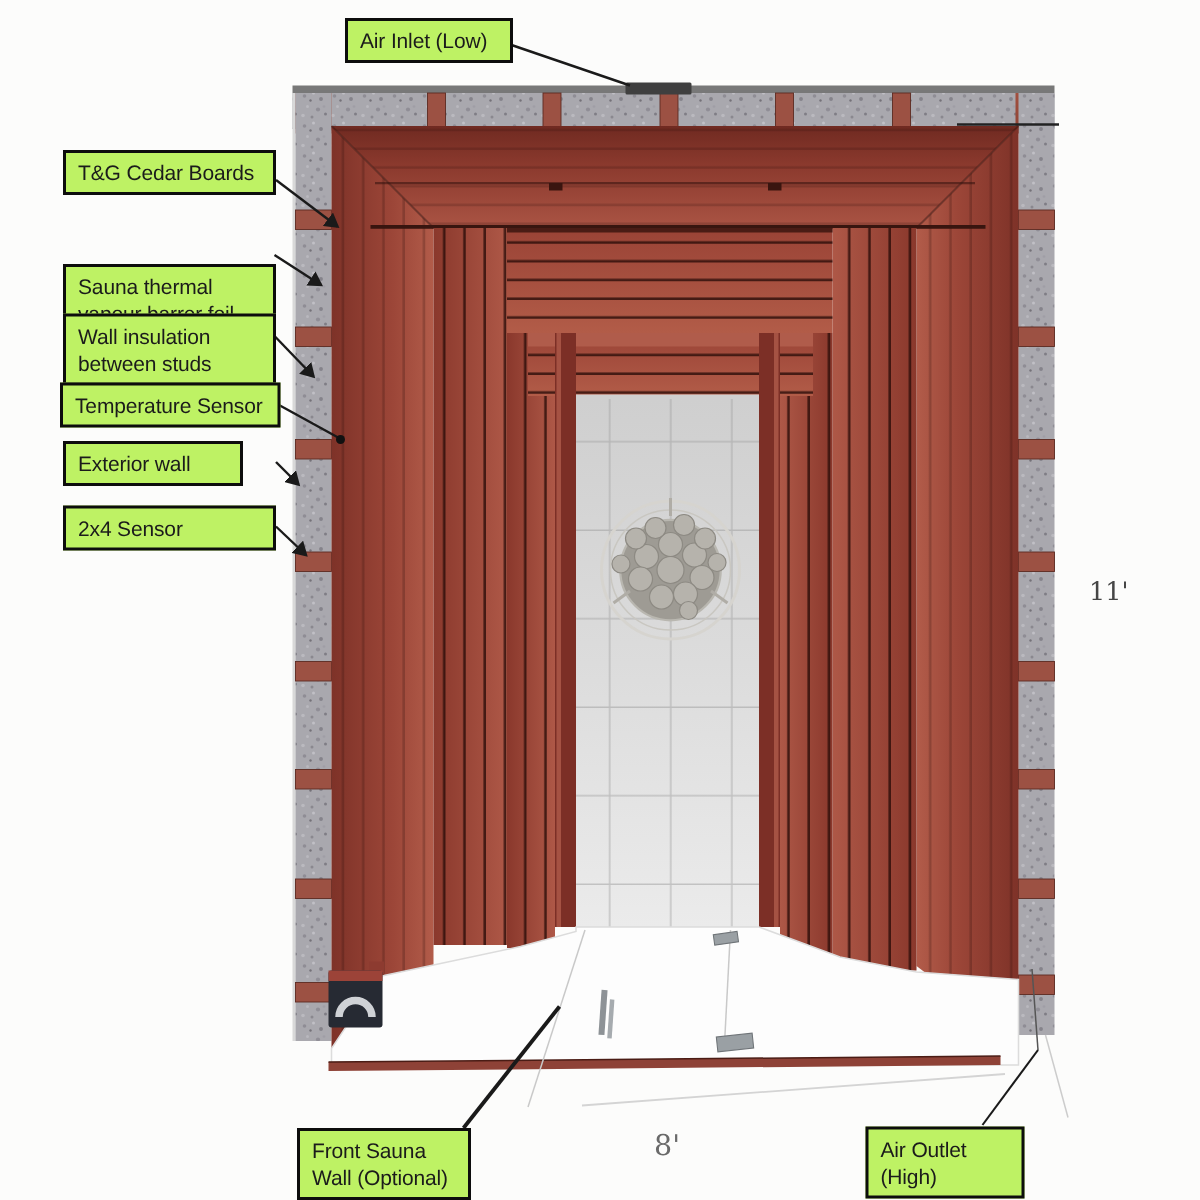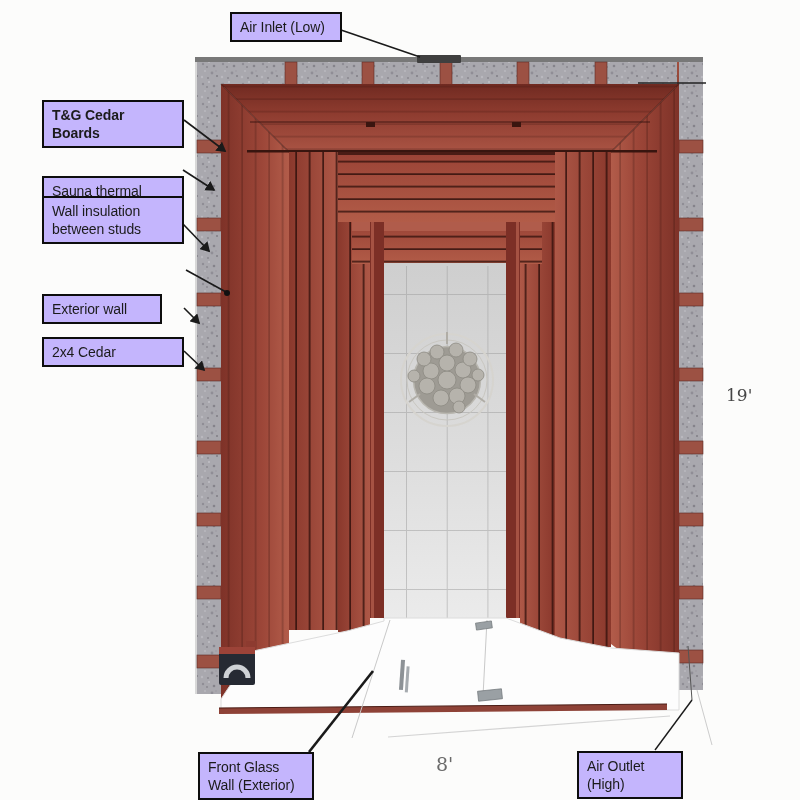--- a/index.html
+++ b/index.html
@@ -1,19 +1,19 @@
 <!DOCTYPE html>
 <html><head>
 <meta charset="utf-8">
 <style>
   html,body{margin:0;padding:0;background:#fcfcfb;}
   .scene{position:relative;width:800px;height:800px;background:#fcfcfb;
          font-family:"Liberation Sans",sans-serif;overflow:hidden;}
   .scene svg{position:absolute;left:0;top:0;}
-  .callout{position:absolute;box-sizing:border-box;background:#c4b5fd;
+  .callout{position:absolute;box-sizing:border-box;background:#bef264;
            border:2px solid #0d0d0d;color:#1b1b1b;font-size:14px;line-height:1.3;
            padding:4px 8px;letter-spacing:-0.1px;}
   .dim{position:absolute;font-family:"DejaVu Serif",serif;color:#555;}
 </style>
 </head>
 <body>
 
 <div class="scene">
 
   <svg width="800" height="800" viewBox="0 0 800 800">
@@ -247,32 +247,33 @@
       <line x1="184" y1="351" x2="204" y2="370" marker-end="url(#arrow)"></line>
       <line x1="309" y1="752" x2="373" y2="671" stroke-width="2.6"></line>
       <line x1="688" y1="646" x2="692" y2="700" stroke="#555555" stroke-width="1"></line>
       <line x1="692" y1="700" x2="655" y2="750" stroke-width="1.4"></line>
     </g>
     <circle cx="227" cy="293" r="3" fill="#111111"></circle>
   </svg>
 
   <div class="callout" style="left:230px;top:12px;width:112px;">Air Inlet (Low)</div>
 
-  <div class="callout" style="left:42px;top:100px;width:142px;font-weight:bold;">T&amp;G Cedar Boards</div>
+  <div class="callout" style="left:42px;top:100px;width:142px;">T&amp;G Cedar Boards</div>
 
   <div class="callout" style="left:42px;top:140px;width:142px;margin-top:36px;">Sauna thermal vapour barrer foil</div>
 
-  <div class="callout" style="left:42px;top:196px;width:142px;">Wall insulation between studs</div>
-
+  <div class="callout" style="left:42px;top:209px;width:142px;">Wall insulation between studs</div>
+
+  <div class="callout" style="left:40px;top:255px;width:147px;">Temperature Sensor</div>
 
   <div class="callout" style="left:42px;top:294px;width:120px;">Exterior wall</div>
 
-  <div class="callout" style="left:42px;top:337px;width:142px;">2x4 Cedar</div>
-
-  <div class="callout" style="left:198px;top:752px;width:116px;">Front Glass Wall (Exterior)</div>
+  <div class="callout" style="left:42px;top:337px;width:142px;">2x4 Sensor</div>
+
+  <div class="callout" style="left:198px;top:752px;width:116px;">Front Sauna Wall (Optional)</div>
 
   <div class="callout" style="left:577px;top:751px;width:106px;">Air Outlet (High)</div>
 
-  <div class="dim" style="left:726px;top:385px;font-size:17px;color:#454545;">19'</div>
+  <div class="dim" style="left:726px;top:385px;font-size:17px;color:#454545;">11'</div>
 
   <div class="dim" style="left:436px;top:753px;font-size:19px;color:#6a6a6a;">8'</div>
 
 </div>
 
 </body></html>

